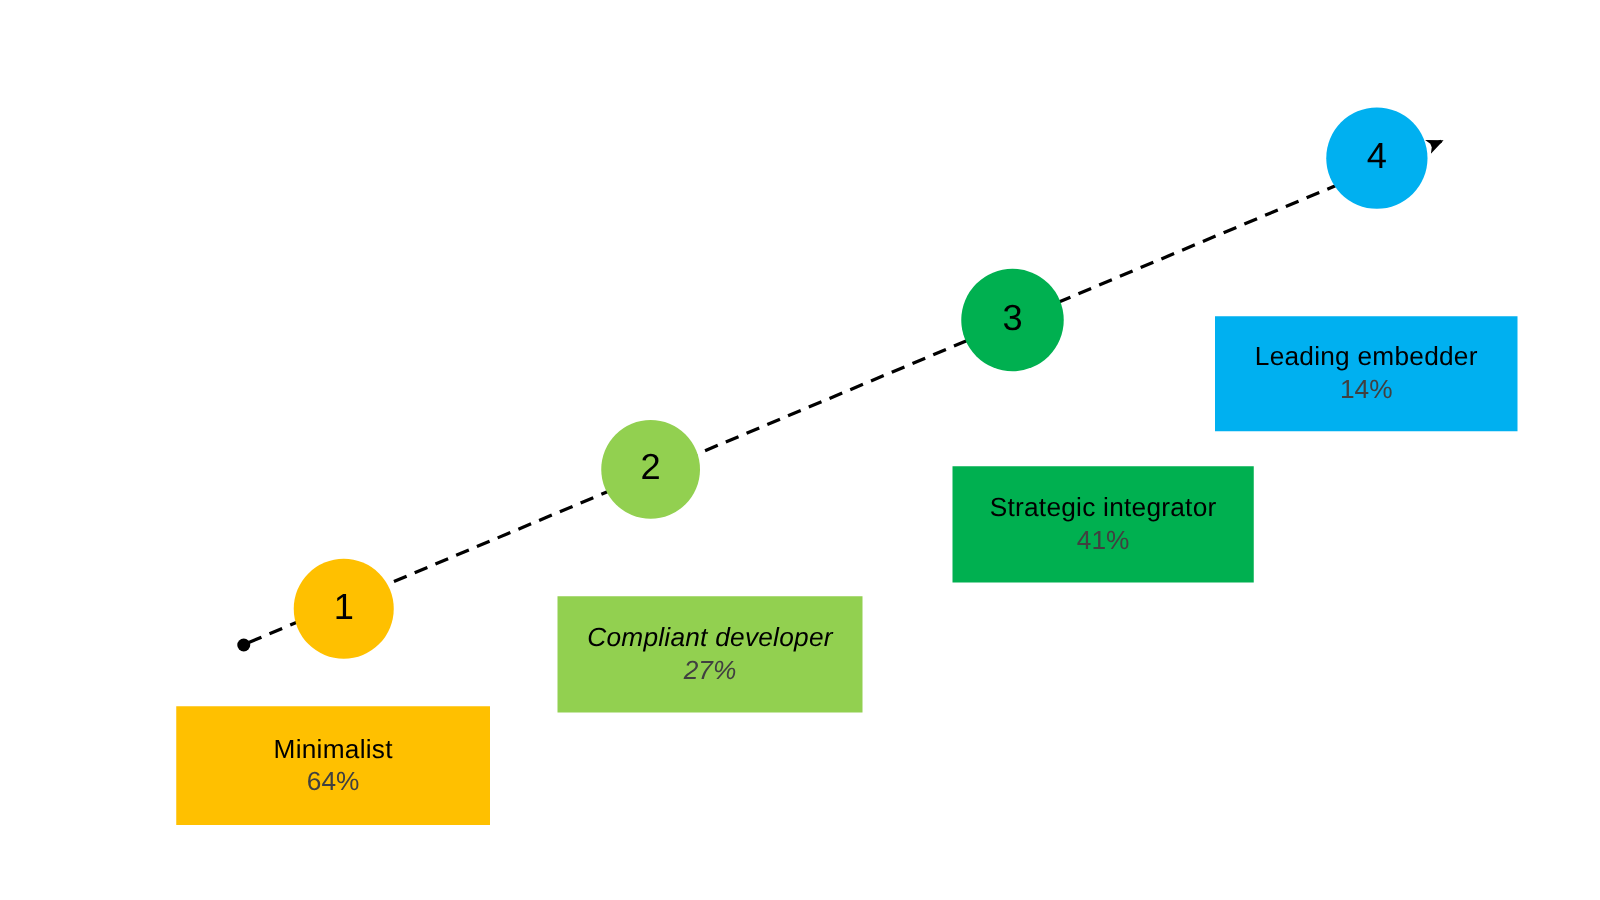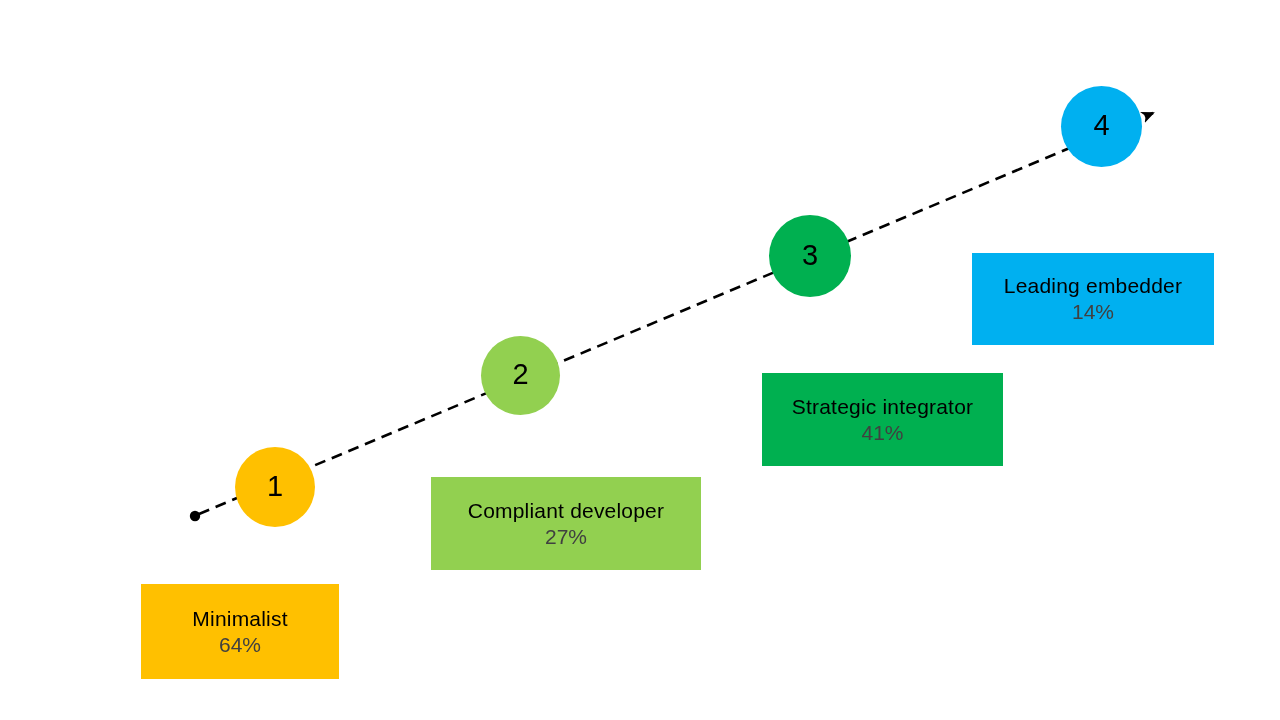--- a/index.html
+++ b/index.html
@@ -85,29 +85,29 @@
     </defs>
 
     <circle cx="195" cy="516" r="5.2" fill="#000000"></circle>
 
     <line x1="199" y1="514" x2="1153" y2="113" stroke="#000000" stroke-width="2.6" stroke-dasharray="11 7" stroke-linecap="butt" marker-end="url(#arrow-head)"></line>
   </svg>
 
   <div class="stage-node" style="left:235px; top:447px; width:80px; height:80px; background:#FFC000;">
     <span class="stage-node-number">1</span>
   </div>
-  <div class="stage-label-box" style="left:141px; top:584px; width:198px; height:95px; background:#FFC000;justify-content:center;">
+  <div class="stage-label-box" style="left:141px; top:565px; width:251px; height:95px; background:#FFC000;justify-content:center;">
     <span class="stage-label-title">Minimalist</span>
     <span class="stage-label-value">64%</span>
   </div>
 
   <div class="stage-node" style="left:481px; top:336px; width:79px; height:79px; background:#92D050;">
     <span class="stage-node-number">2</span>
   </div>
-  <div class="stage-label-box" style="left:431px; top:477px; width:270px; height:93px; background:#92D050;">
+  <div class="stage-label-box" style="left:446px; top:477px; width:244px; height:93px; background:#92D050;font-style:italic;">
     <span class="stage-label-title">Compliant developer</span>
     <span class="stage-label-value">27%</span>
   </div>
 
   <div class="stage-node" style="left:769px; top:215px; width:82px; height:82px; background:#00B050;">
     <span class="stage-node-number">3</span>
   </div>
   <div class="stage-label-box" style="left:720px; top:373px; width:241px; height:93px; background:#00B050;margin-left:42px;">
     <span class="stage-label-title">Strategic integrator</span>
     <span class="stage-label-value">41%</span>

